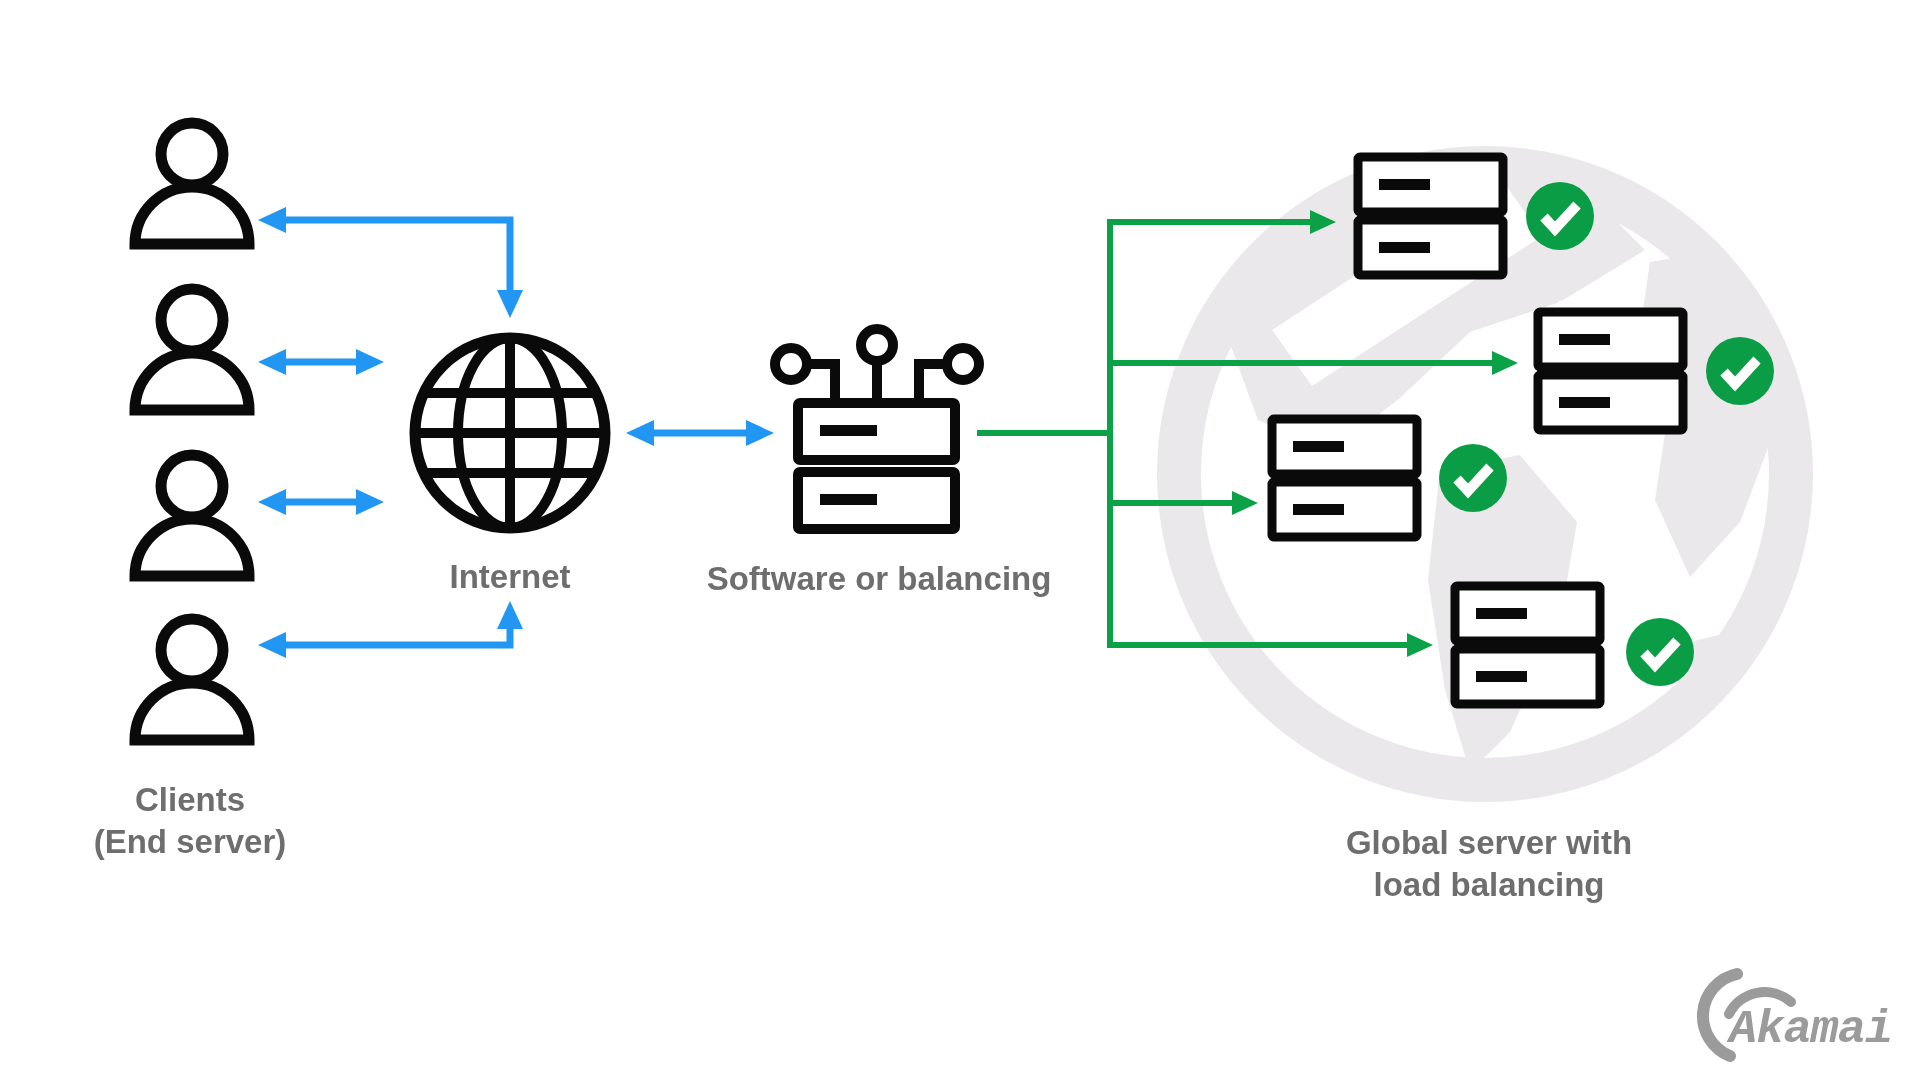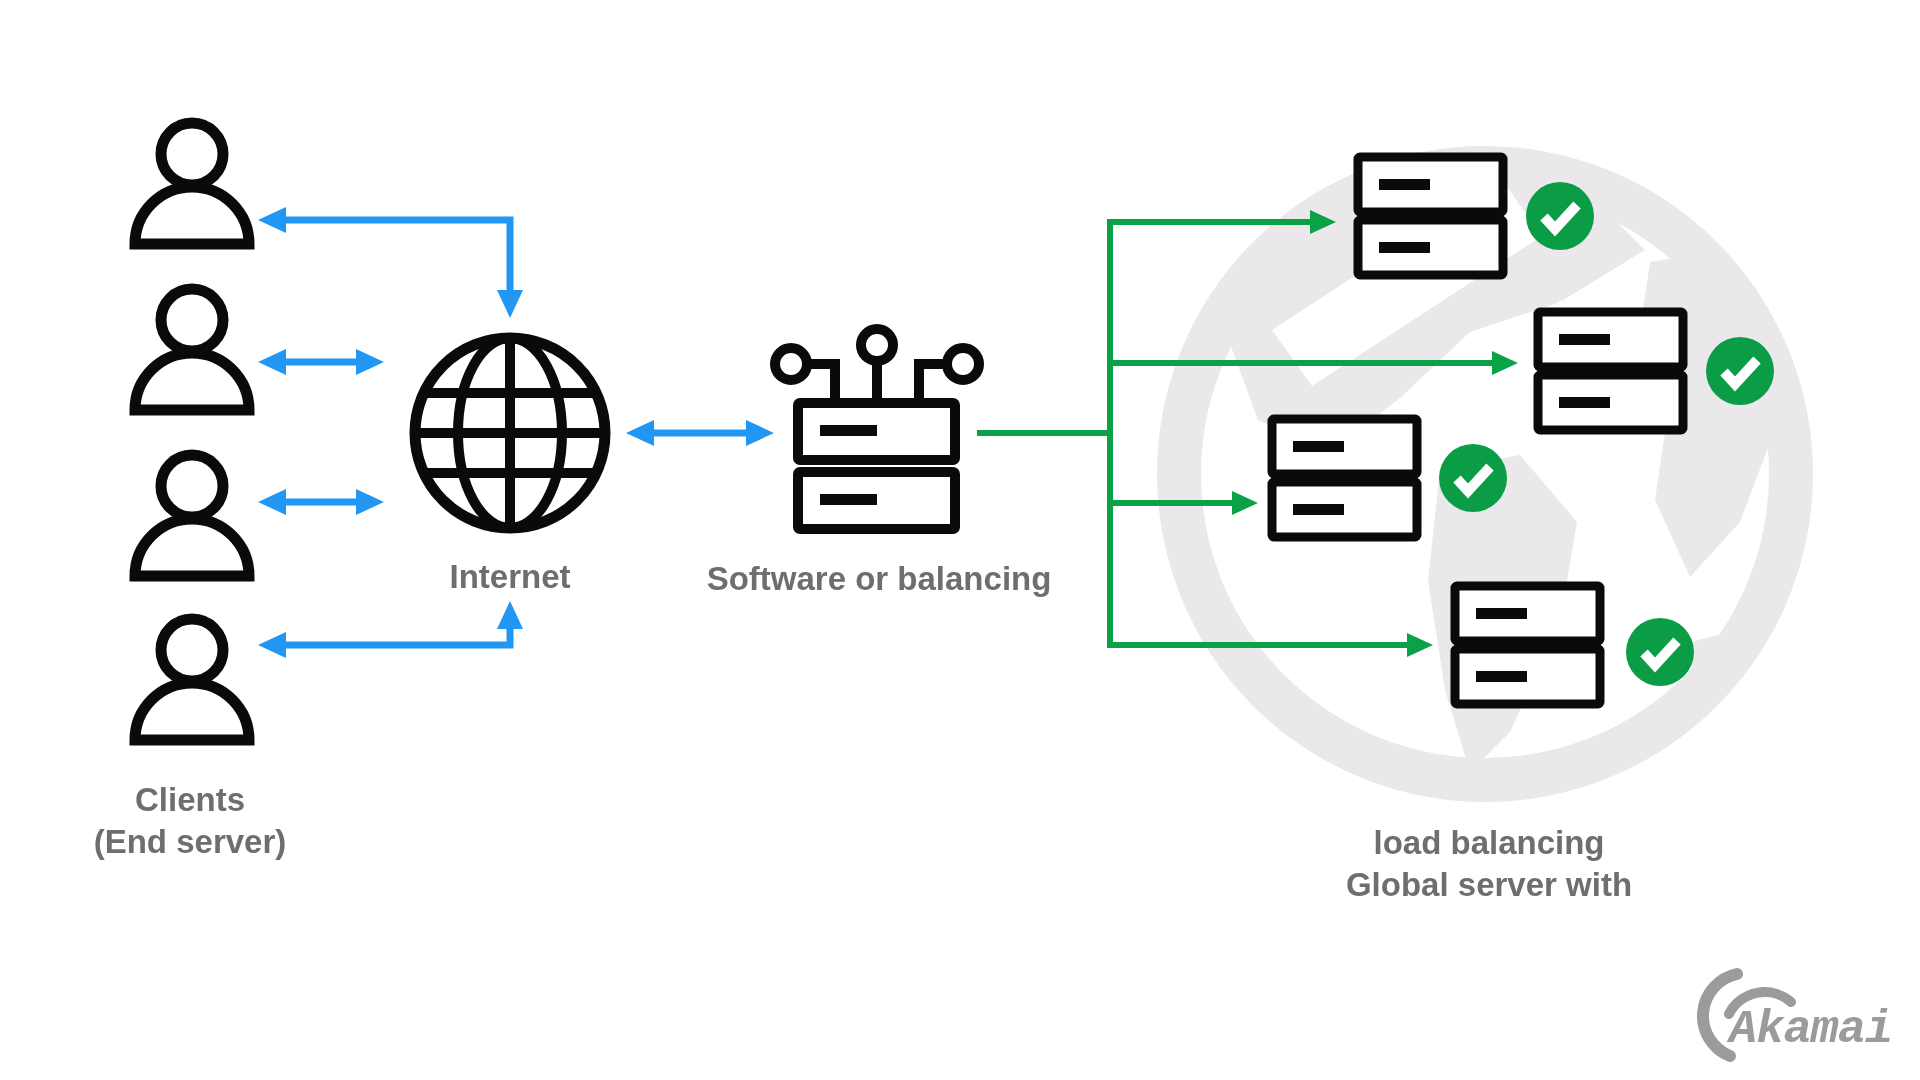--- a/index.html
+++ b/index.html
@@ -195,18 +195,18 @@
 
   <div class="lbl lbl-internet">
     <div>Internet</div>
   </div>
 
   <div class="lbl lbl-lb">
     <div>Software or balancing</div>
   </div>
 
   <div class="lbl lbl-global">
+    <div>Global server with</div>
     <div>load balancing</div>
-    <div>Global server with</div>
   </div>
 
   <div class="logo-text">Akamai</div>
 </div>
 
 </body></html>

